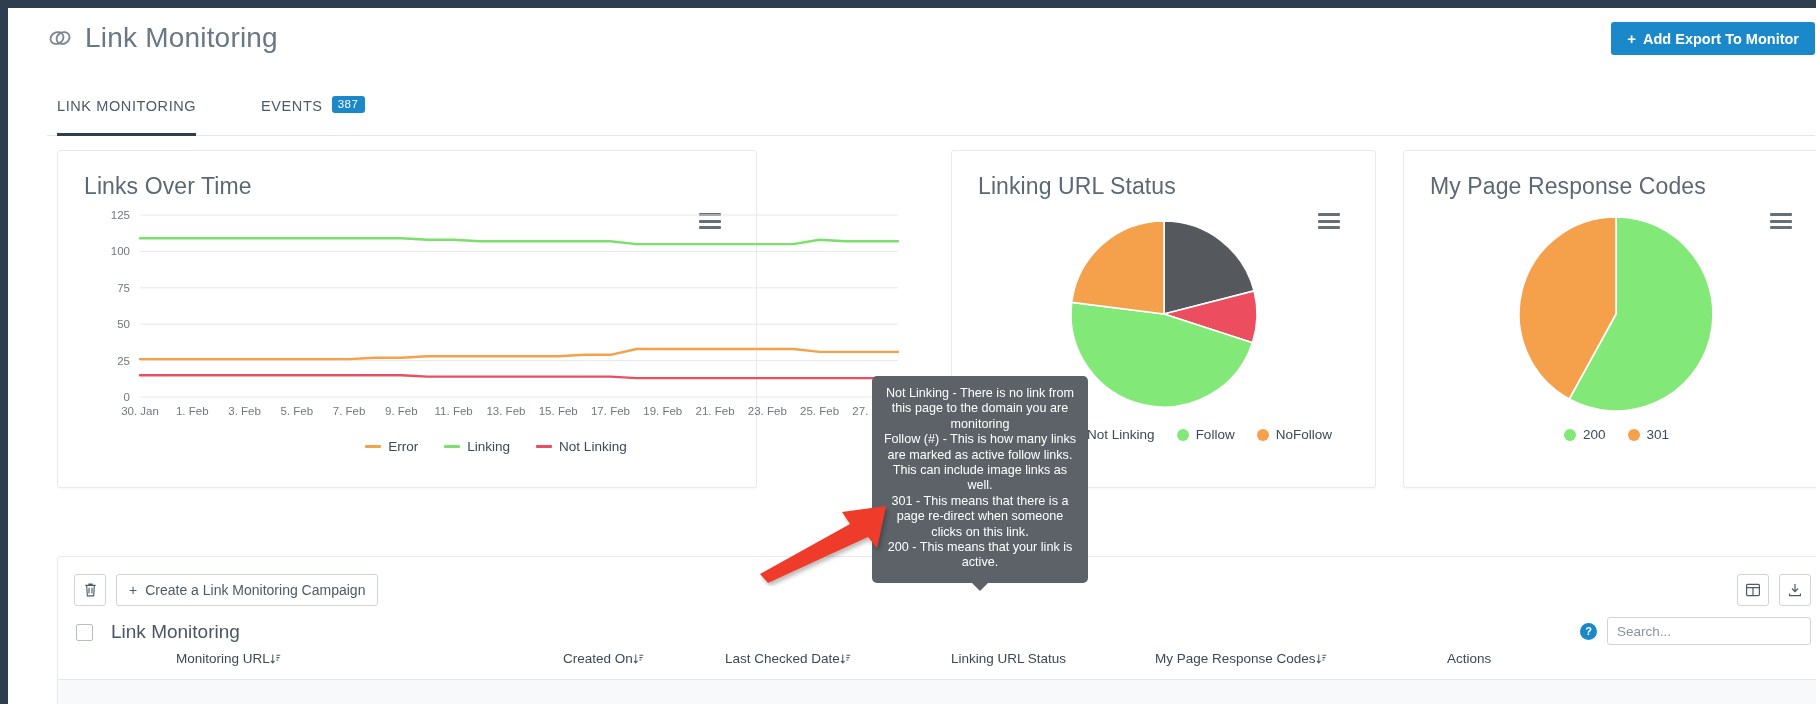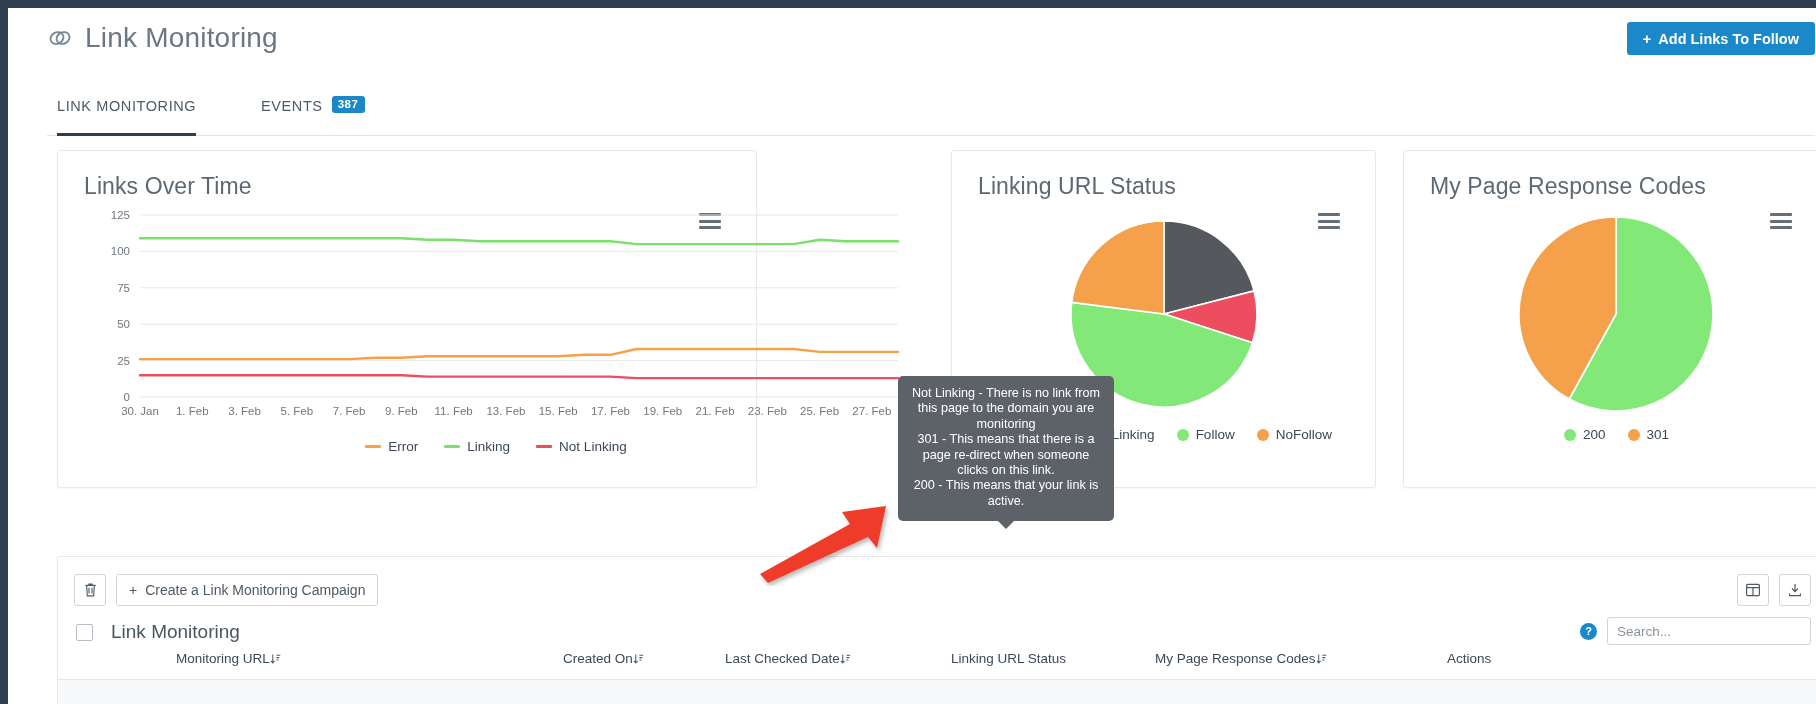--- a/index.html
+++ b/index.html
@@ -44,21 +44,21 @@
     position:absolute; bottom:0; height:40px;
     display:flex; align-items:flex-start; gap:9px; padding-top:2px;
     font-size:14.5px; letter-spacing:.6px; color:#4d5a68; cursor:pointer;
   }
   .tab.t1 { left:26px; }
   .tab.t2 { left:230px; }
   .tab.active:after {
     content:""; position:absolute; left:0; right:0; bottom:0; height:3px; background:#2f3e4e;
   }
   .tab-badge {
-    background:#1a88c9; color:#fff; font-size:11.5px; font-weight:700;
+    background:#1a88c9; color:#fff; font-size:11.5px; font-weight:400;
     border-radius:3px; padding:2px 6px; line-height:1.1; position:relative; top:-2px;
   }
 
   
   .cards { position:relative; margin-top:14px; height:340px; }
   .card {
     position:absolute; top:0; background:#fff;
     border:1px solid #e7eaec; border-radius:3px; height:338px;
     box-shadow:0 1px 2px rgba(0,0,0,.035);
   }
@@ -134,21 +134,21 @@
     position:absolute; left:0; right:0; top:94px; height:28px;
     font-size:13.5px; color:#3c4858;
   }
   .col-headers .ch { position:absolute; top:0; display:flex; align-items:center; cursor:pointer; white-space:nowrap; }
   .sort-ico { width:11px; height:12px; color:#4d5a68; }
   .headers-rule { position:absolute; left:0; right:0; top:122px; height:1px; background:#e4e7ea; }
   .row-strip { position:absolute; left:0; right:0; top:123px; height:24px; background:#f7f9fb; }
 
   
   .tooltip {
-    position:absolute; left:867px; top:368px; width:216px;
+    position:absolute; left:841px; top:368px; width:216px;
     background:#5d6268; color:#fff; border-radius:5px;
     padding:10px 11px 12px 11px; font-size:12.6px; line-height:15.4px;
     text-align:center; z-index:40;
   }
   .tooltip p { margin:0; }
   .tooltip:after {
     content:""; position:absolute; left:50%; bottom:-8px; margin-left:-8px;
     border-left:8px solid transparent; border-right:8px solid transparent;
     border-top:8px solid #5d6268;
   }
@@ -168,21 +168,21 @@
   <div class="header">
     <div class="page-title-wrap">
       <svg class="link-icon" viewBox="0 0 24 24" fill="none" stroke="currentColor" stroke-width="1.7">
         <ellipse cx="9.2" cy="12" rx="6.2" ry="5.2" transform="rotate(-30 9.2 12)"></ellipse>
         <ellipse cx="14.8" cy="12" rx="6.2" ry="5.2" transform="rotate(-30 14.8 12)"></ellipse>
       </svg>
       <span class="page-title">Link Monitoring</span>
     </div>
     <button class="add-btn">
       <span class="plus">+</span>
-      <span>Add Links To Follow</span>
+      <span>Add Export To Monitor</span>
     </button>
   </div>
 
   <div class="tabs">
     <div class="tabs-underline"></div>
     <div class="tab t1 active">
       <span>LINK MONITORING</span>
     </div>
     <div class="tab t2">
       <span>EVENTS</span>
@@ -381,20 +381,21 @@
        <span>Actions</span>
 
      </span>
       </div>
     <div class="headers-rule"></div>
     <div class="row-strip"></div>
   </div>
 
   <div class="tooltip" id="tooltip">
       <p>Not Linking - There is no link from this page to the domain you are monitoring</p>
+      <p>Follow (#) - This is how many links are marked as active follow links. This can include image links as well.</p>
       <p>301 - This means that there is a page re-direct when someone clicks on this link.</p>
       <p>200 - This means that your link is active.</p>
     </div>
 
   <svg class="arrow" viewBox="0 0 160 90">
     <defs>
       <filter id="ashad" x="-20%" y="-20%" width="150%" height="160%">
         <feDropShadow dx="2" dy="3" stdDeviation="2" flood-color="#000" flood-opacity="0.28"></feDropShadow>
       </filter>
     </defs>

